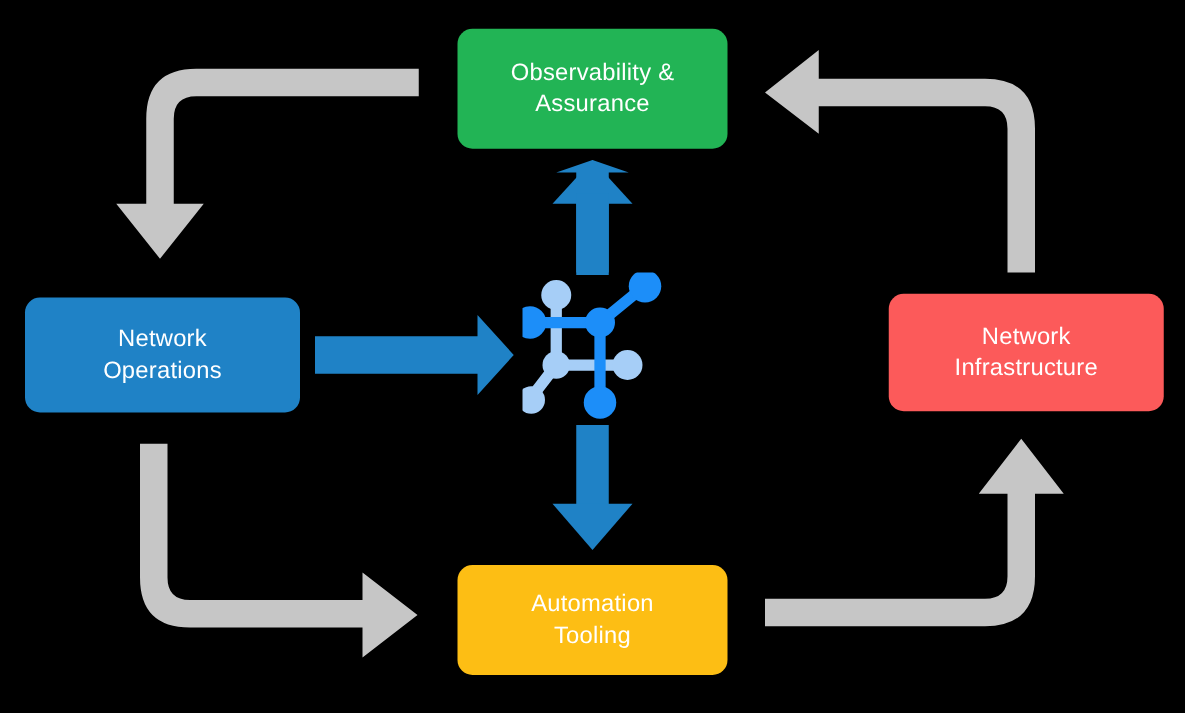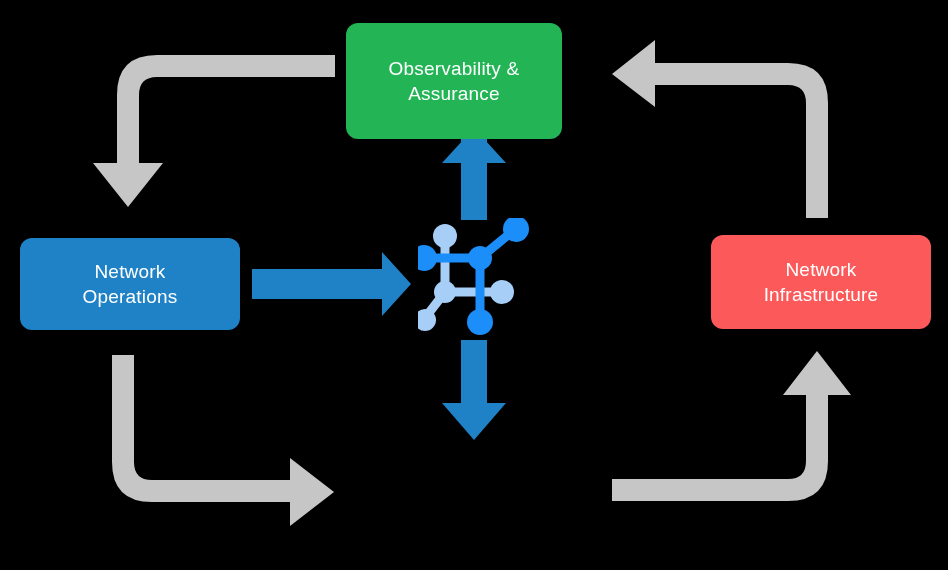--- a/index.html
+++ b/index.html
@@ -42,21 +42,21 @@
     padding: 6px 10px;
     user-select: none;
   }
   .node-label {
     display: block;
     white-space: pre-line;
   }
 
   
   #box-observability {
-    left: 346px; top: 23px; width: 216px; height: 116px;
+    left: 366px; top: 23px; width: 216px; height: 96px;
   }
   #box-network-operations {
     left: 20px; top: 238px; width: 220px; height: 92px;
   }
   #box-network-infrastructure {
     left: 711px; top: 235px; width: 220px; height: 94px;
   }
   #box-automation-tooling {
     left: 366px; top: 452px; width: 216px; height: 88px;
   }
@@ -167,14 +167,18 @@
   <div class="node-box" id="box-network-operations" style="background:#1f82c6;">
     <span class="node-label">Network
 Operations</span>
   </div>
 
   <div class="node-box" id="box-network-infrastructure" style="background:#fc5a5a;">
     <span class="node-label">Network
 Infrastructure</span>
   </div>
 
+  <div class="node-box" id="box-automation-tooling" style="background:#fdbe14;">
+    <span class="node-label">Automation
+Tooling</span>
+  </div>
 
 </div>
 
 </body></html>

